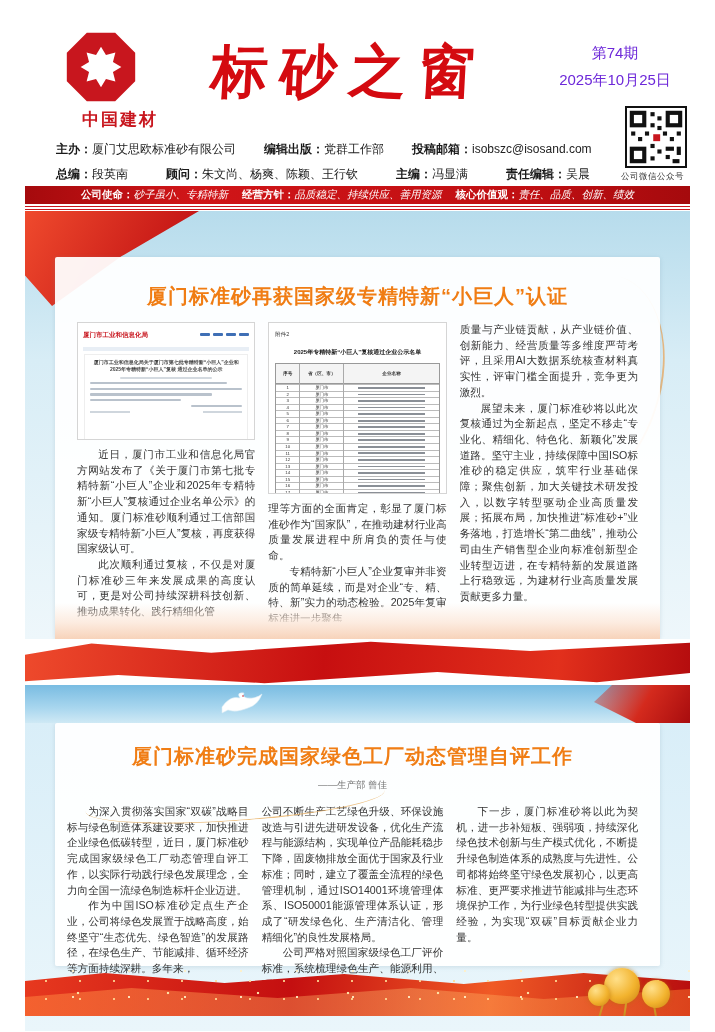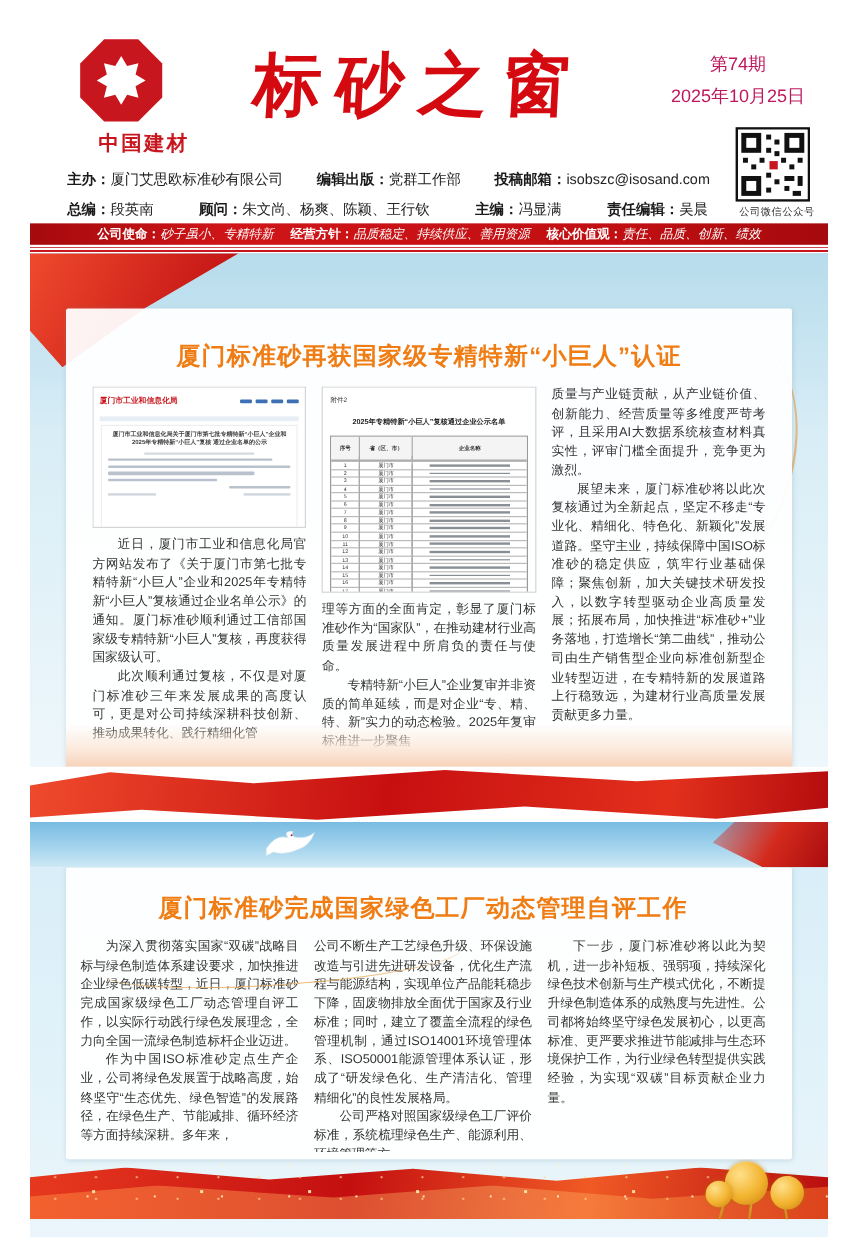--- a/index.html
+++ b/index.html
@@ -8,28 +8,28 @@
 
   
   .masthead { position:relative; height:186px; padding:28px 25px 0 30px; background:#fff; }
   .mast-top { display:flex; align-items:flex-start; }
   .logo-block { width:128px; text-align:right; padding-left:14px; }
   .logo-block svg { display:block; margin:2px auto 4px auto; }
   .logo-caption { font-size:17px; font-weight:bold; color:#c8161e; letter-spacing:2px; }
   .paper-title { flex:1; text-align:center; font-family:"DejaVu Serif", serif; font-weight:bold;
                  font-size:57px; color:#d40a10; letter-spacing:12px; line-height:86px;
                  transform:skewX(-3deg); white-space:nowrap; }
-  .issue-block { width:150px; padding-top:16px; text-align:center; color:#be185d; }
+  .issue-block { width:150px; padding-top:16px; text-align:center; color:#6d28d9; }
   .issue-number { font-size:15px; margin-bottom:8px; }
   .issue-date { font-size:15px; }
   .mast-info { margin-top:10px; padding-left:26px; width:560px; display:flex; flex-direction:column; gap:8px; }
   .info-row { display:flex; justify-content:space-between; font-size:12px; color:#222;gap:28px; }
   .info-item { white-space:nowrap; }
   .info-label { font-weight:bold; color:#1a1a1a; }
-  .qr-block { position:absolute; top:106px; right:36px; width:70px; text-align:right; }
+  .qr-block { position:absolute; top:106px; right:24px; width:70px; text-align:left; }
   .qr-code { width:62px; height:62px; display:block; margin:0 auto 3px auto; border:2px solid #111; background:#fff; }
   .qr-caption { font-size:8.5px; color:#333; letter-spacing:.5px; }
 
   
   .mission-banner { height:18px; margin:0 25px; background:linear-gradient(90deg,#a50a0d,#d01518 25%,#c00f12 75%,#a50a0d);
                     color:#fff; display:flex; justify-content:center; align-items:center; gap:14px;
                     font-size:10.5px; white-space:nowrap; }
   .mission-item .m-label { font-weight:bold; }
   .mission-item .m-value { font-family:"DejaVu Serif", serif; font-style:italic; }
   .stripes { height:5px; margin:2px 25px 0 25px;
@@ -391,20 +391,21 @@
     <svg class="dove" width="44" height="26" viewBox="0 0 44 26">
       <path d="M2 16 Q10 4 20 7 Q16 1 24 2 Q22 6 27 7 Q36 8 42 3 Q38 14 28 17 Q16 22 8 19 L2 22 Z" fill="#ffffff" stroke="#dcecf5" stroke-width="0.6"></path>
       <circle cx="23" cy="5" r="0.8" fill="#c8161e"></circle>
     </svg>
   </div>
 
   <section class="sect2">
     <article class="card card2">
       <div class="gold-wave"></div>
       <h2 class="art-title">厦门标准砂完成国家绿色工厂动态管理自评工作</h2>
+      <div class="art-byline">——生产部 曾佳</div>
       <div class="cols cols2">
         <div class="col">
           <p>为深入贯彻落实国家“双碳”战略目标与绿色制造体系建设要求，加快推进企业绿色低碳转型，近日，厦门标准砂完成国家级绿色工厂动态管理自评工作，以实际行动践行绿色发展理念，全力向全国一流绿色制造标杆企业迈进。</p>
           <p>作为中国ISO标准砂定点生产企业，公司将绿色发展置于战略高度，始终坚守“生态优先、绿色智造”的发展路径，在绿色生产、节能减排、循环经济等方面持续深耕。多年来，</p>
         </div>
         <div class="col">
           <p class="cont">公司不断生产工艺绿色升级、环保设施改造与引进先进研发设备，优化生产流程与能源结构，实现单位产品能耗稳步下降，固废物排放全面优于国家及行业标准；同时，建立了覆盖全流程的绿色管理机制，通过ISO14001环境管理体系、ISO50001能源管理体系认证，形成了“研发绿色化、生产清洁化、管理精细化”的良性发展格局。</p>
           <p>公司严格对照国家级绿色工厂评价标准，系统梳理绿色生产、能源利用、环境管理等方</p>
         </div>
         <div class="col">

